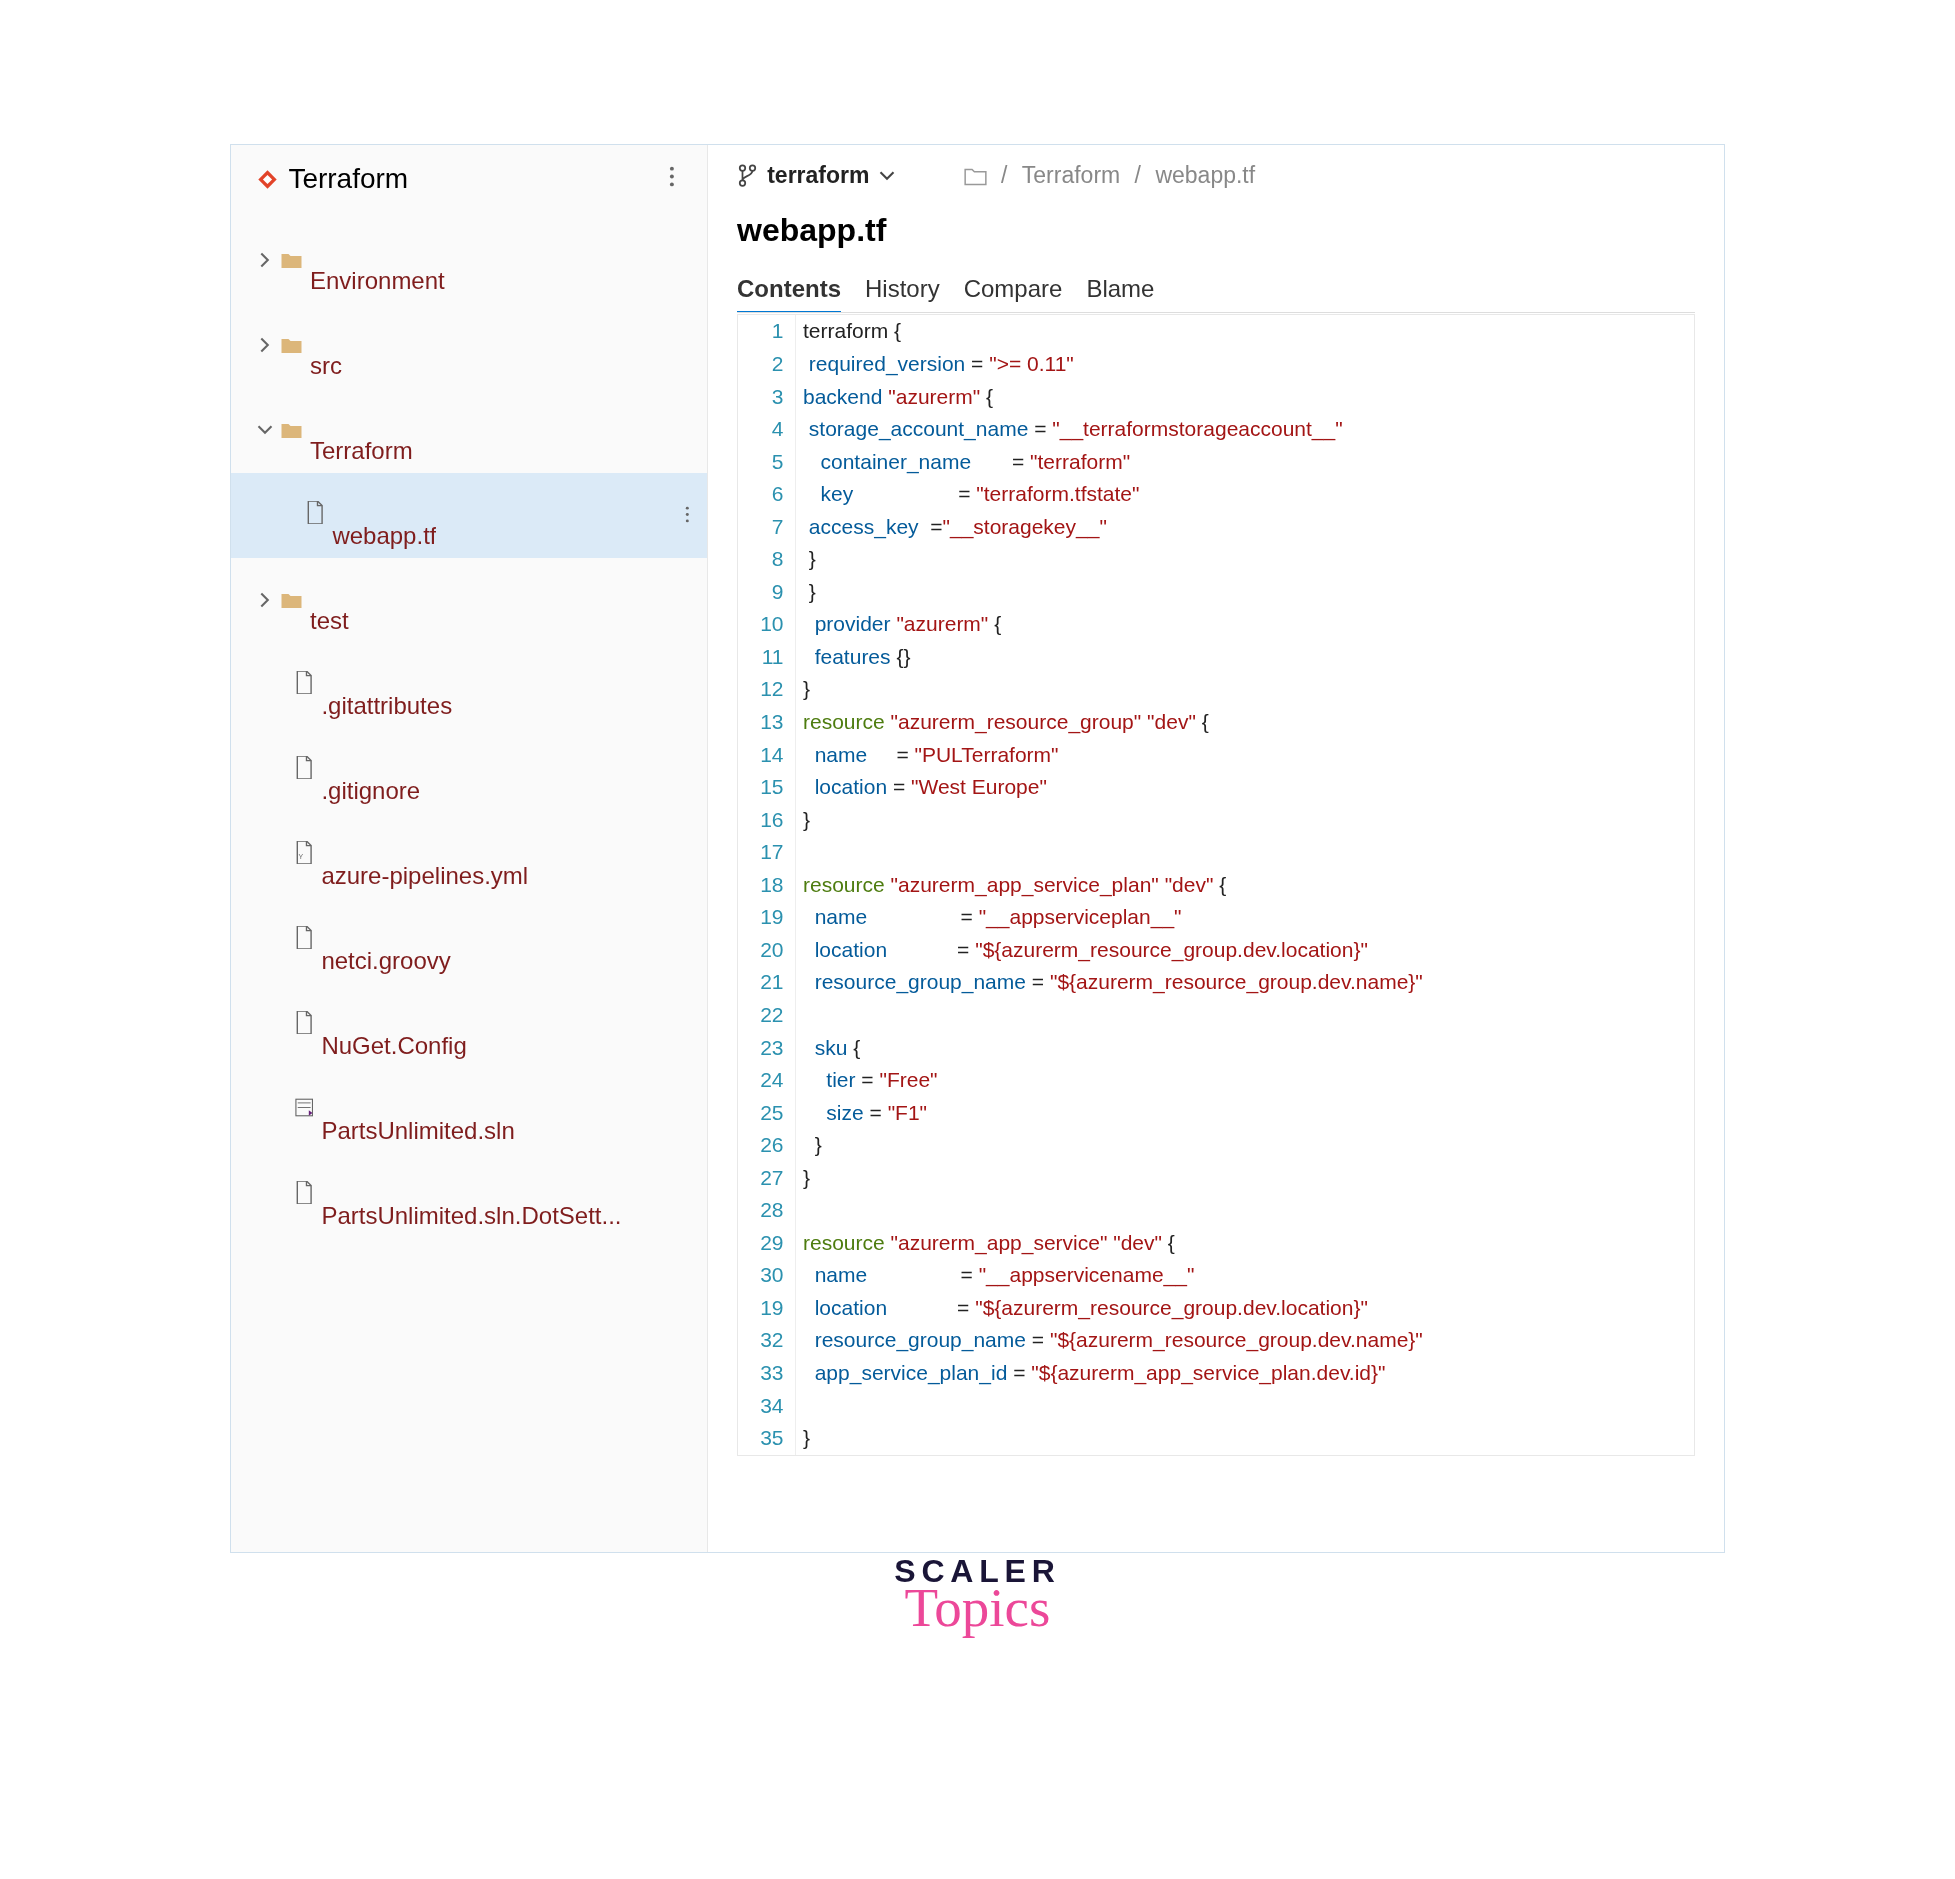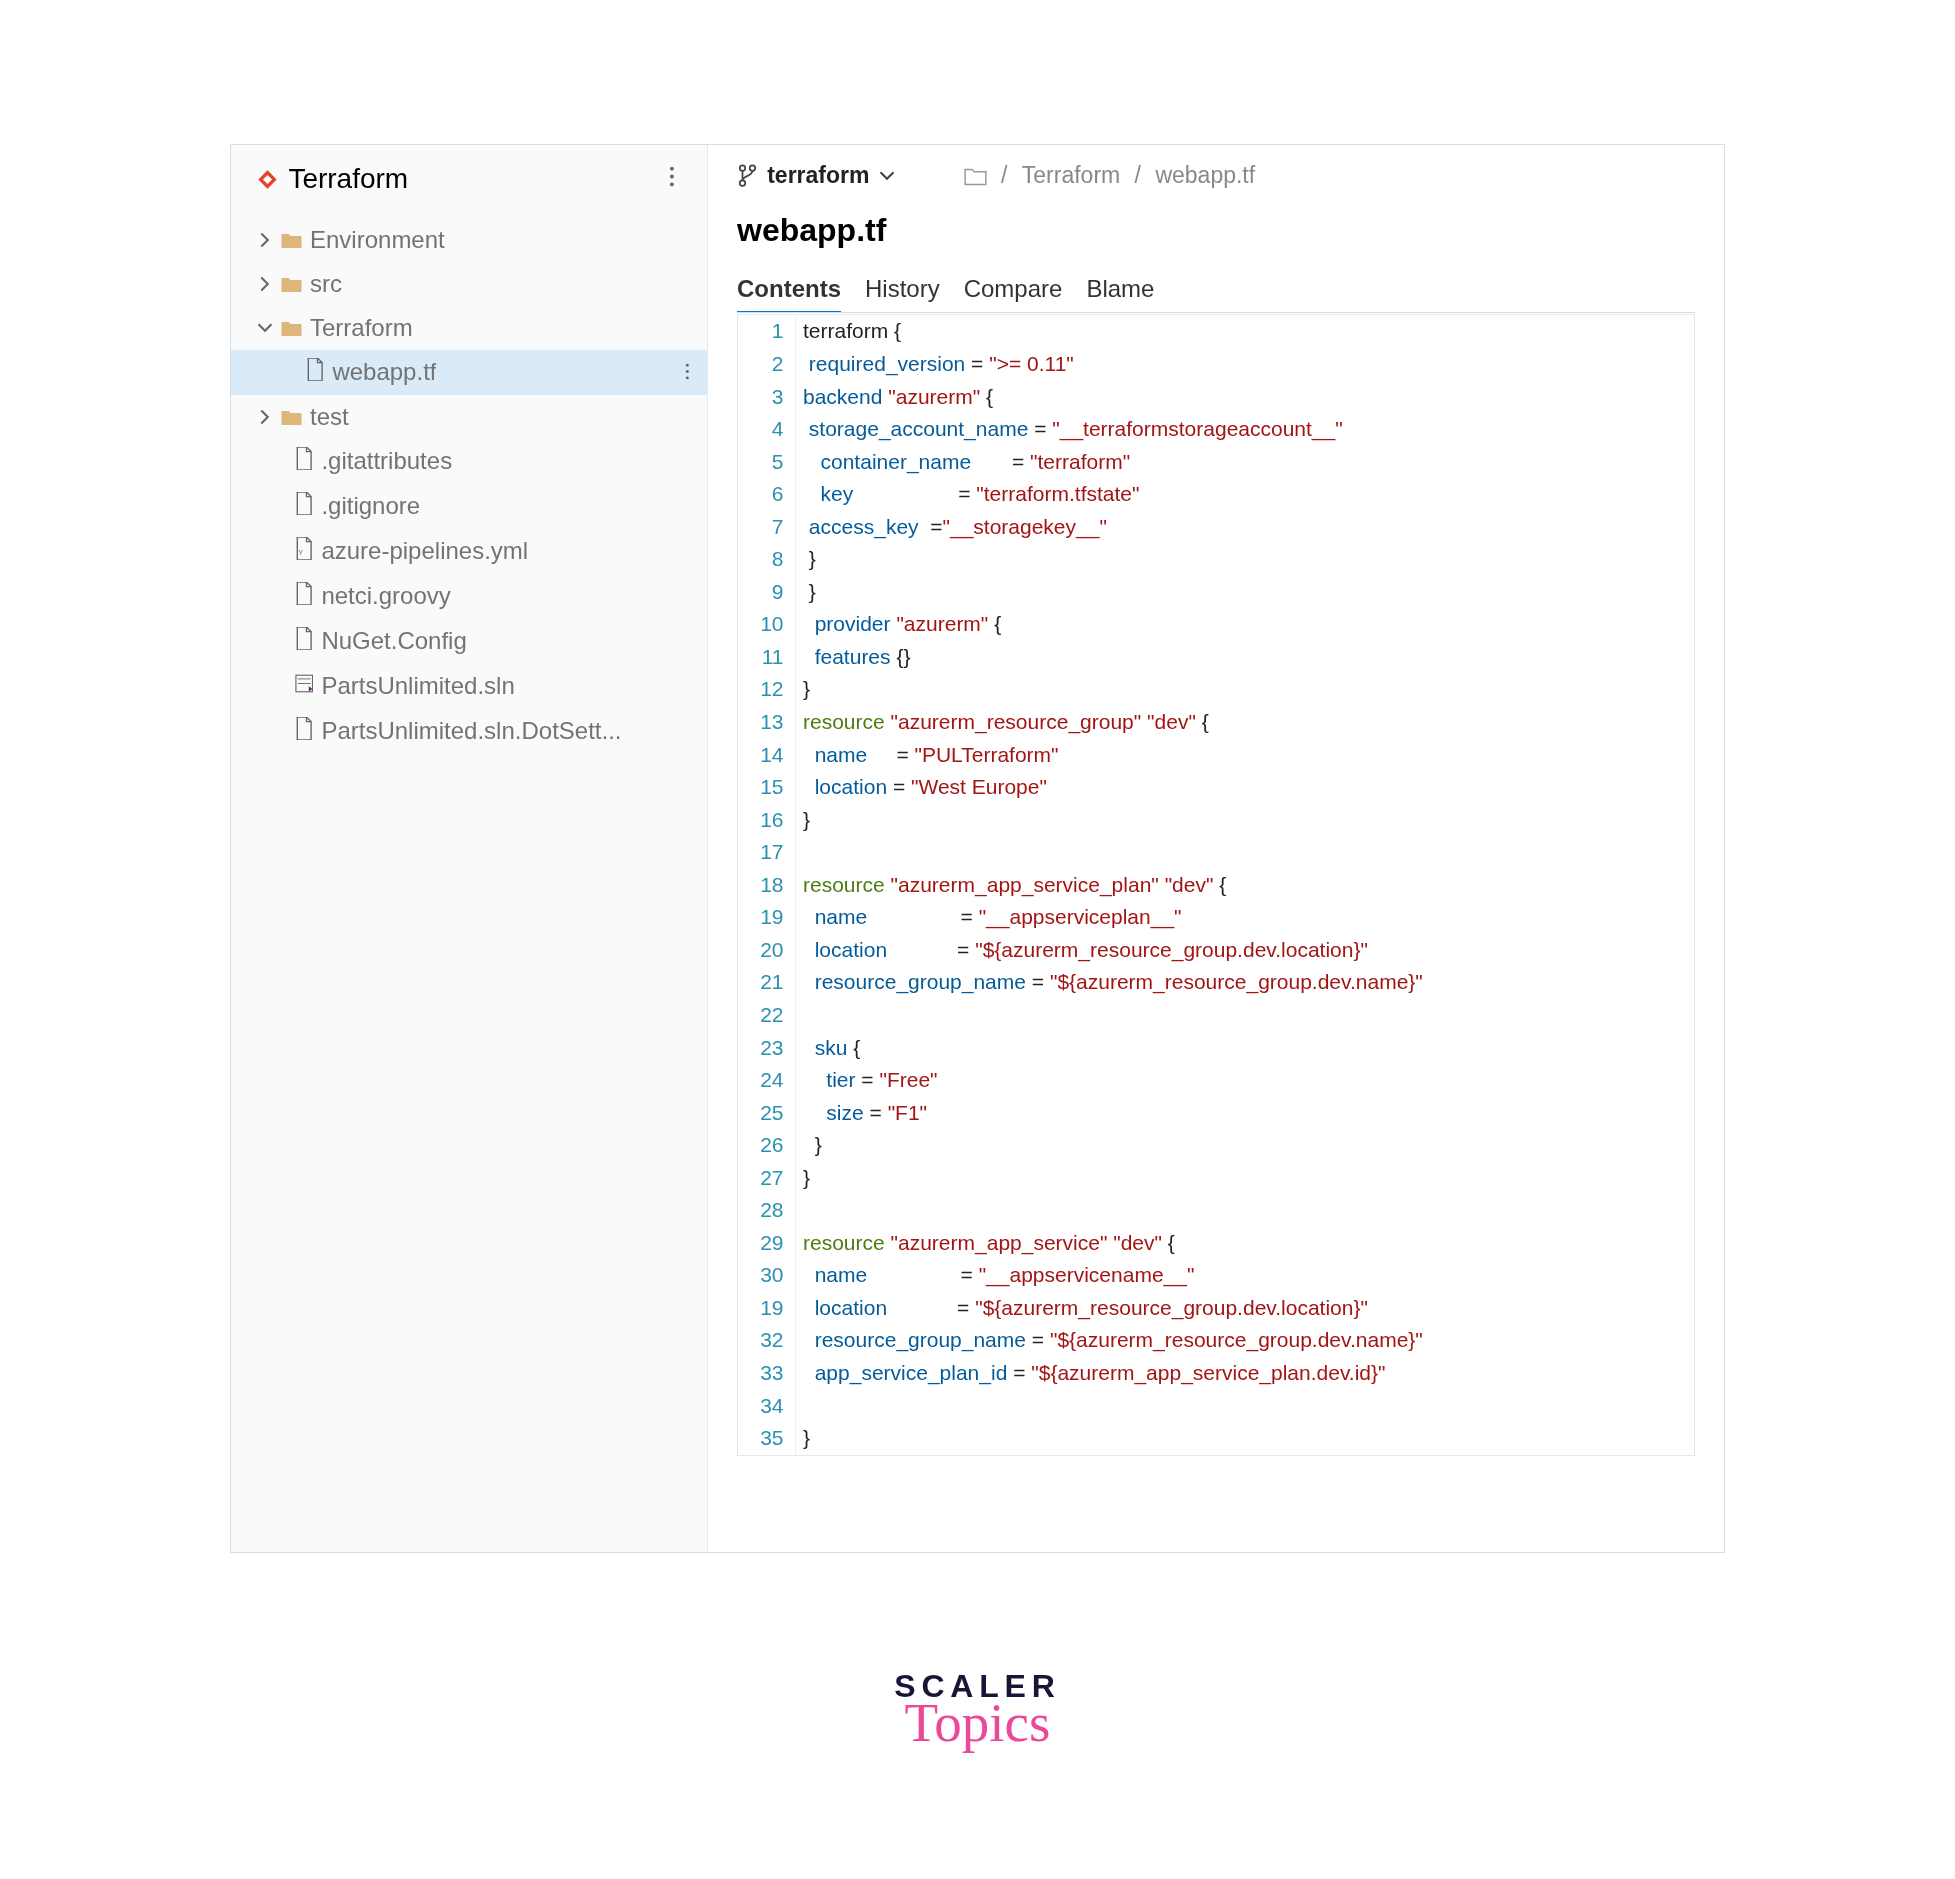--- a/index.html
+++ b/index.html
@@ -12,37 +12,37 @@
 .more-icon{color:#666;padding:5.8px;cursor:pointer;}
 .tree{padding:4.6px 0;}
 .tree-item{display:flex;align-items:center;padding:8px 5.8px 8px 26px;gap:8px;cursor:pointer;font-size:24px;}
 .tree-item.selected{background:#dbeaf7;}
 .chev{width:16px;color:#666;display:inline-flex;justify-content:center;}
 .chev-blank{width:16px;}
 .folder-icon{width:21px;height:16px;}
 .file-icon{width:18.4px;height:23px;}
 .indent-1{padding-left:40px;}
 .indent-2{padding-left:75px;}
-.tree-label{color:#737373;white-space:nowrap;overflow:hidden;text-overflow:ellipsis;}
+.tree-label{color:#7f1d1d;white-space:nowrap;overflow:hidden;text-overflow:ellipsis;margin-top:41px;}
 .sidebar-title-text{font-size:28px;font-weight:400;}
 .main{flex:1;padding:11.5px 29px;min-width:0;}
 .top-row{display:flex;align-items:center;gap:23px;font-size:23px;color:#555;padding:5.8px 0 17px;}
 .branch{display:flex;align-items:center;gap:9.2px;cursor:pointer;}
 .branch-name{font-weight:600;color:#222;}
 .breadcrumb{display:flex;align-items:center;gap:14.4px;color:#888;}
 .breadcrumb span{cursor:pointer;}
 h1.filename{font-size:32px;font-weight:600;margin:5.8px 0 17px;}
 .tabs{display:flex;gap:24px;border-bottom:0.6px solid #ddd;font-size:24px;}
 .tab{padding:8.6px 0;cursor:pointer;color:#333;}
 .tab.active{border-bottom:1.7px solid #0078d4;font-weight:600;}
 .code-area{border:0.6px solid #e8e8e8;margin-top:1.2px;font-family:Consolas,Menlo,monospace;font-size:21px;line-height:1.55;background:#fff;}
 .code-line{display:flex;}
 .gutter{width:58px;text-align:right;padding-right:11.5px;color:#2b91af;border-right:0.6px solid #eee;user-select:none;}
 .code{padding-left:7px;white-space:pre;color:#222;}
-.footer{text-align:center;margin-top:115px;}
+.footer{text-align:center;}
 .scaler{font-family:Arial,sans-serif;font-weight:800;letter-spacing:5.8px;font-size:32px;color:#1a1537;}
 .topics{font-family:"Brush Script MT",cursive;font-size:55px;color:#ec4899;margin-top:-14.4px;}
 .item-more{margin-left:auto;padding:0 11.5px;color:#666;}
 
 
 .c-attr{color:#045b9a;}
 .c-str{color:#a31515;}
 .c-kw{color:#4d7c0f;}
 .c-res{color:#a31515;}
 </style>

